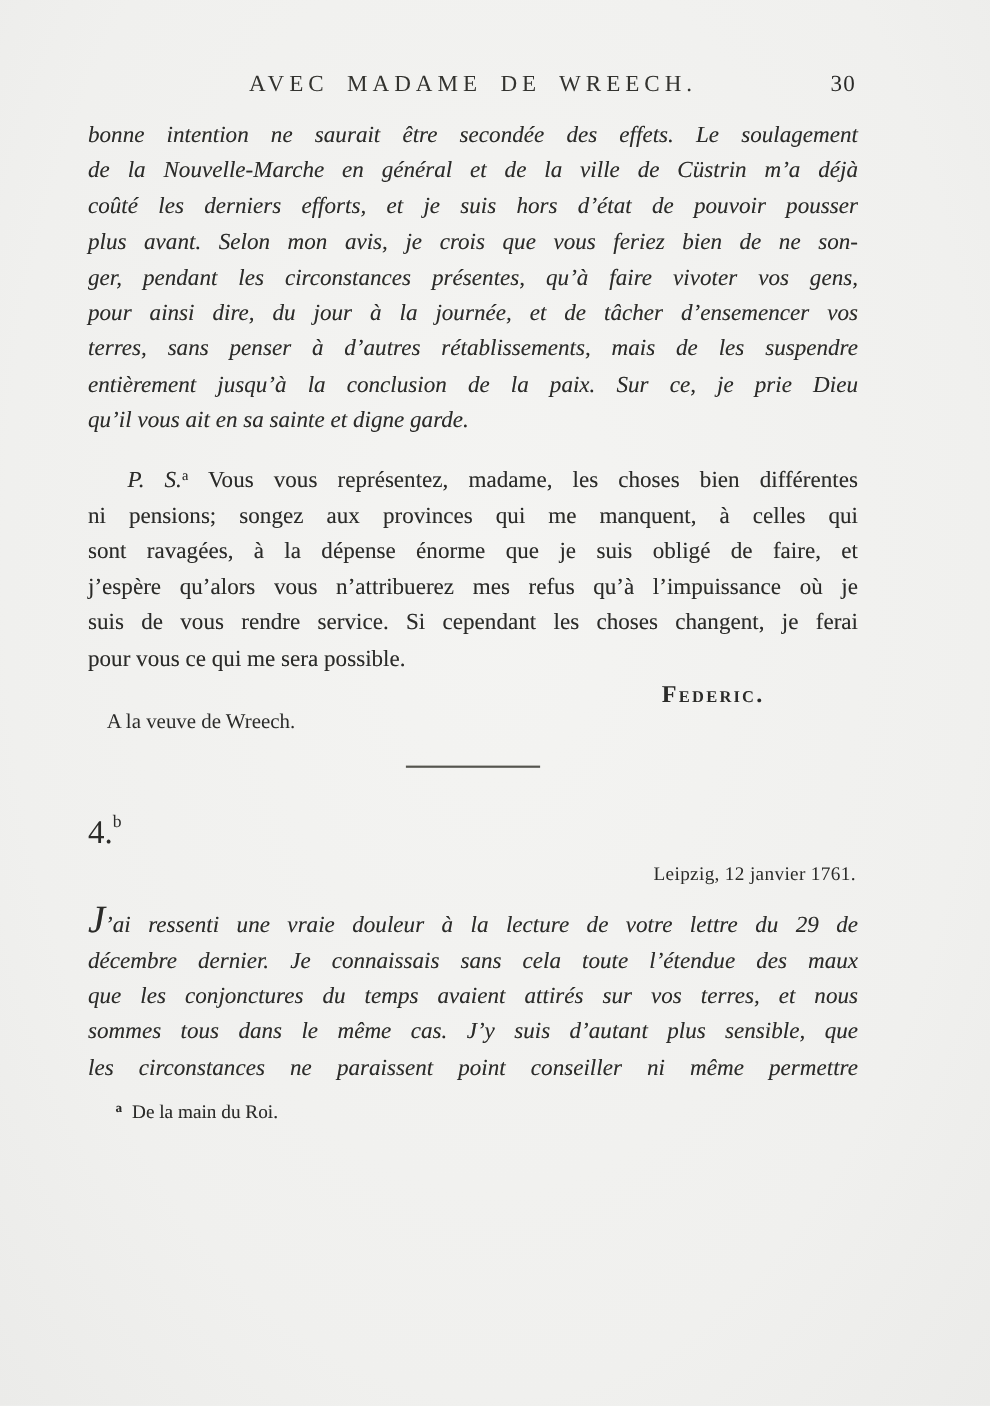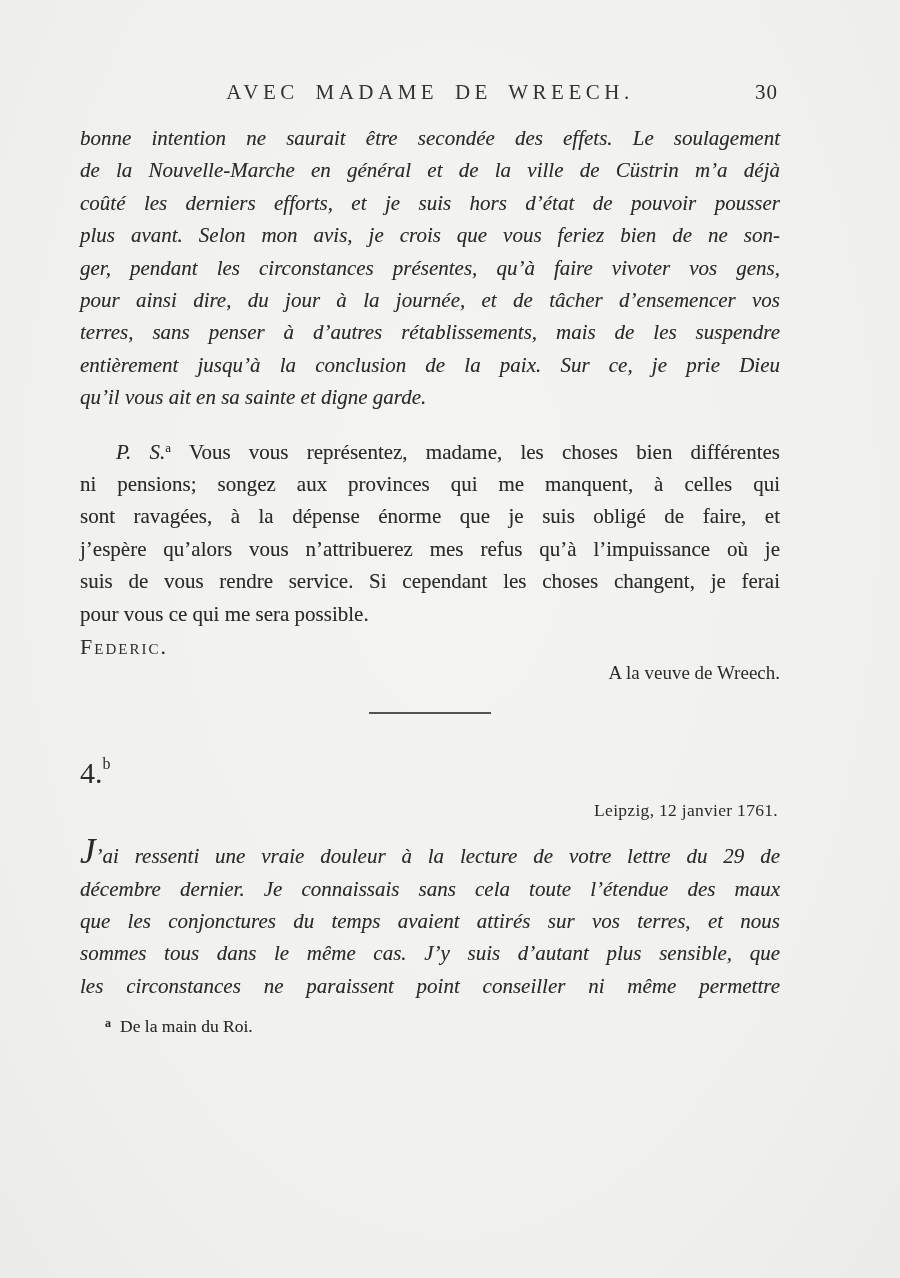--- a/index.html
+++ b/index.html
@@ -7,21 +7,21 @@
   .page {
     position: relative;
     width: 900px;
     height: 1278px;
     margin: 0 auto;
     background: #f2f2f0;
     background-image: radial-gradient(ellipse at 50% 40%, #f4f4f2 0%, #f0f0ee 70%, #ebebe9 100%);
     overflow: hidden;
     color: #2b2b29;
     font-family: "Liberation Serif", "DejaVu Serif", serif;
-    padding-top: 80px;
+    padding-top: 64px;
   }
   .text-block {
     width: 700px;
     margin-left: 80px;
     position: relative;
   }
   
   .running-head {
     position: relative;
     height: 26px;
@@ -55,31 +55,32 @@
   .ps-first { text-indent: 36px; }
   .ps-label { font-style: italic; }
   .sup {
     font-size: 13px;
     vertical-align: 7px;
     line-height: 0;
   }
   .signature {
     margin-top: 4px;
     height: 26px;
+    text-align: right;
     padding-right: 85px;
     font-size: 22px;
     font-variant: small-caps;
     letter-spacing: 2px;
+    font-weight: bold;
   }
   .addressee {
     margin-top: 2px;
     height: 24px;
     margin-left: 17px;
     font-size: 19px;
-    text-align: right;
   }
   .rule {
     margin: 26px auto 0 auto;
     width: 122px;
     border-top: 2px solid #55554f;
     height: 0;
   }
   .section-head {
     margin-top: 40px;
     height: 38px;

